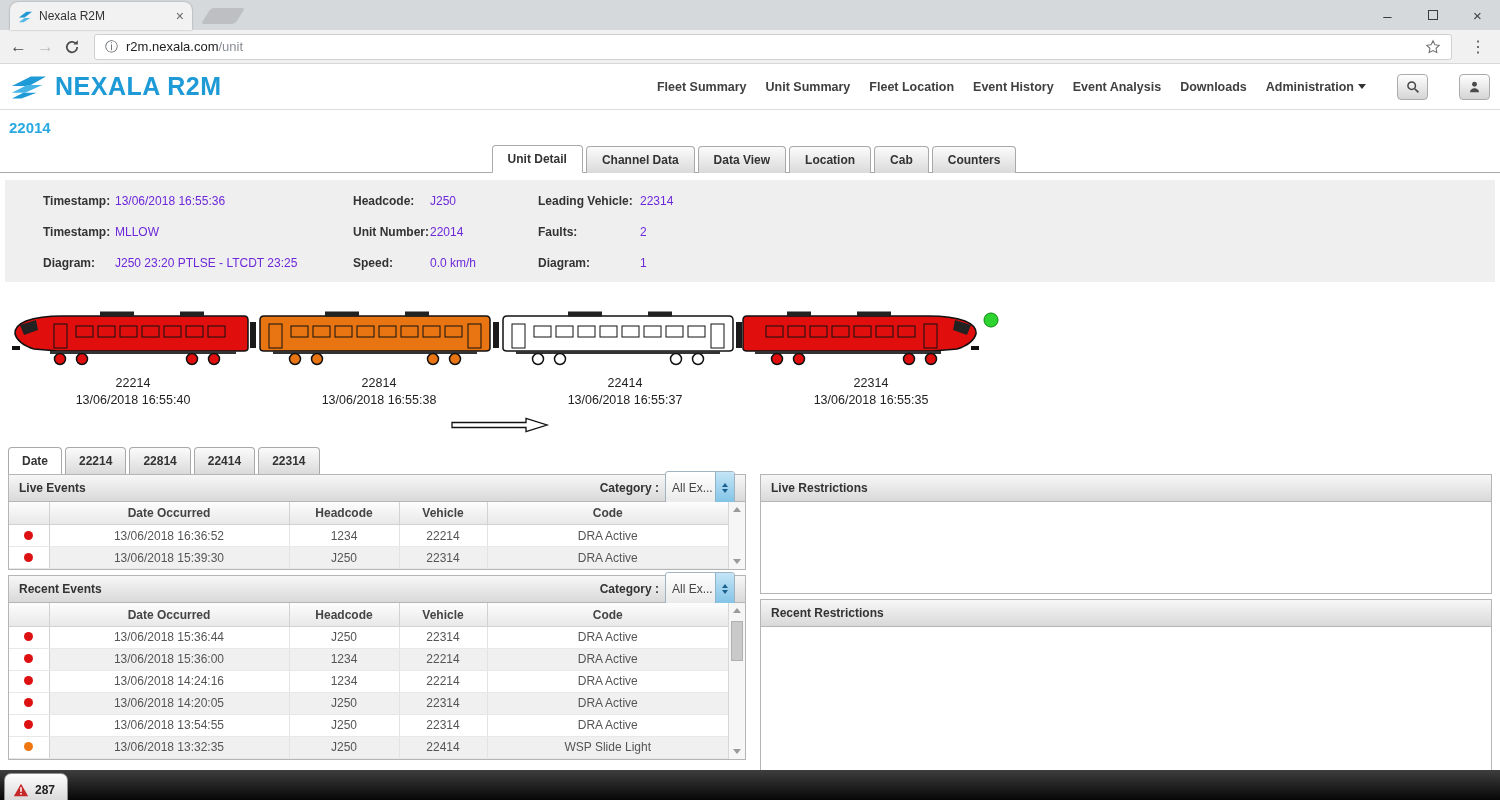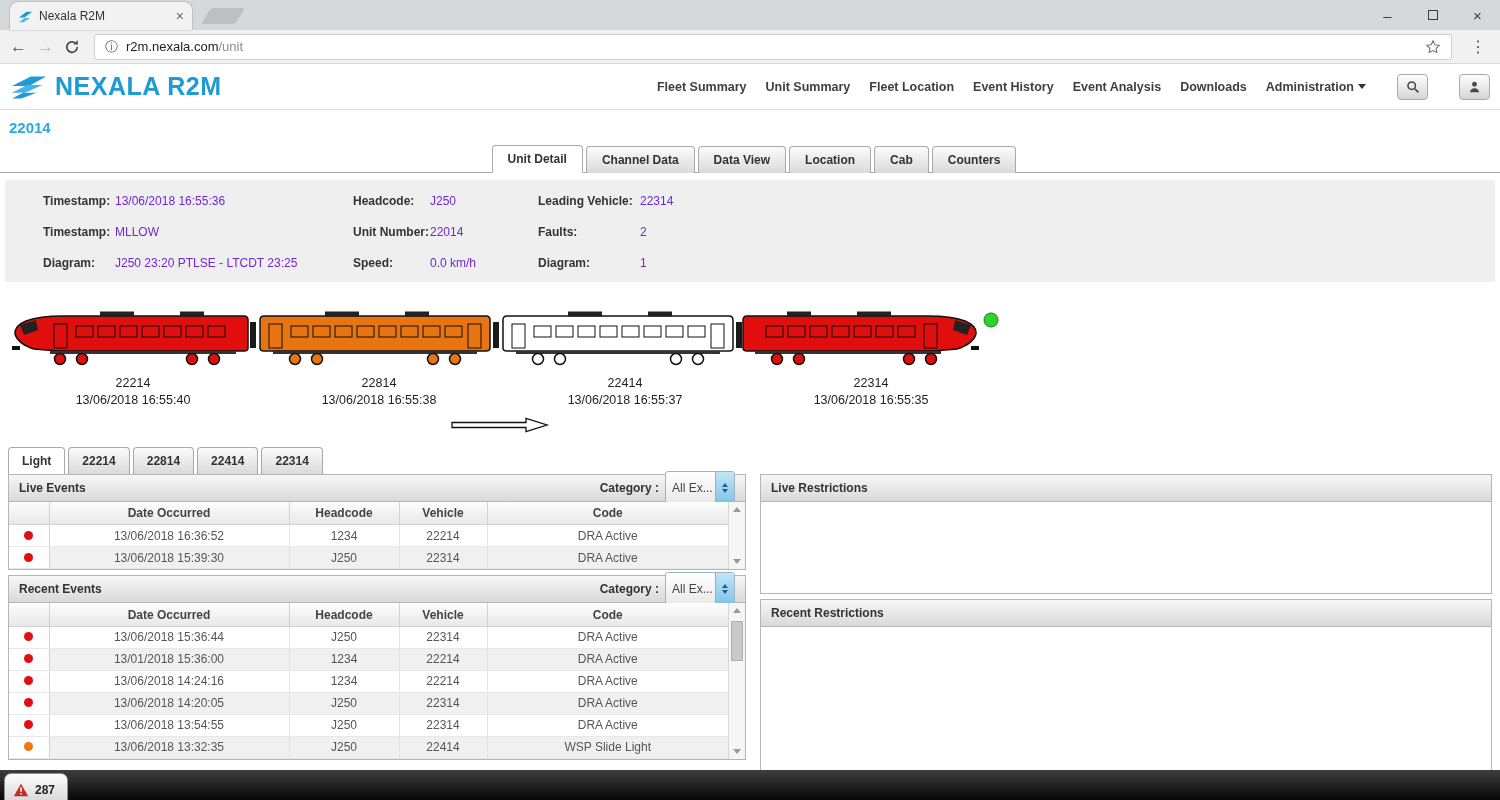--- a/index.html
+++ b/index.html
@@ -384,21 +384,21 @@
       <div>13/06/2018 16:55:35</div>
     </div>
   </div>
 
   <svg class="dir-arrow" width="100" height="18" viewBox="0 0 100 18">
     <path d="M2,6.5 L76,6.5 L76,2.5 L97,9 L76,15.5 L76,11.5 L2,11.5 Z" fill="#fff" stroke="#111" stroke-width="1.3"></path>
   </svg>
 </div>
 
 <div class="vehicle-tabs">
-  <div class="vtab active">Light</div>
+  <div class="vtab active">Date</div>
   <div class="vtab">22214</div>
   <div class="vtab">22814</div>
   <div class="vtab">22414</div>
   <div class="vtab">22314</div>
 </div>
 
 <div class="content">
   <div class="left-col">
 
     <div class="panel-header">
@@ -491,21 +491,21 @@
         <tbody>
             <tr>
               <td class="dot-cell"><span class="sev-dot" style="background: rgb(221, 17, 17);"></span></td>
               <td>13/06/2018 15:36:44</td>
               <td>J250</td>
               <td>22314</td>
               <td>DRA Active</td>
             </tr>
             <tr>
               <td class="dot-cell"><span class="sev-dot" style="background: rgb(221, 17, 17);"></span></td>
-              <td>13/01/2018 15:36:00</td>
+              <td>13/06/2018 15:36:00</td>
               <td>1234</td>
               <td>22214</td>
               <td>DRA Active</td>
             </tr>
             <tr>
               <td class="dot-cell"><span class="sev-dot" style="background: rgb(221, 17, 17);"></span></td>
               <td>13/06/2018 14:24:16</td>
               <td>1234</td>
               <td>22214</td>
               <td>DRA Active</td>

